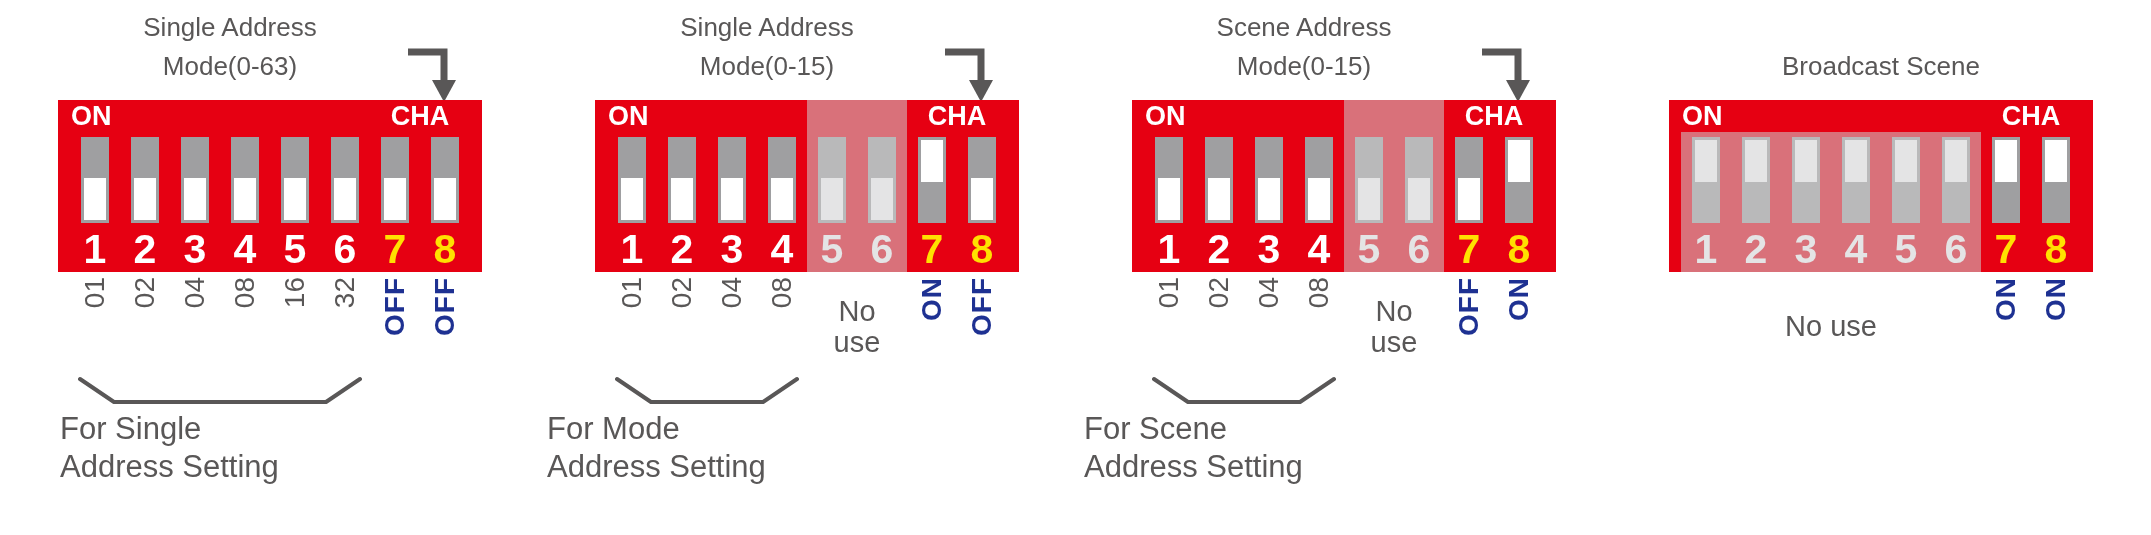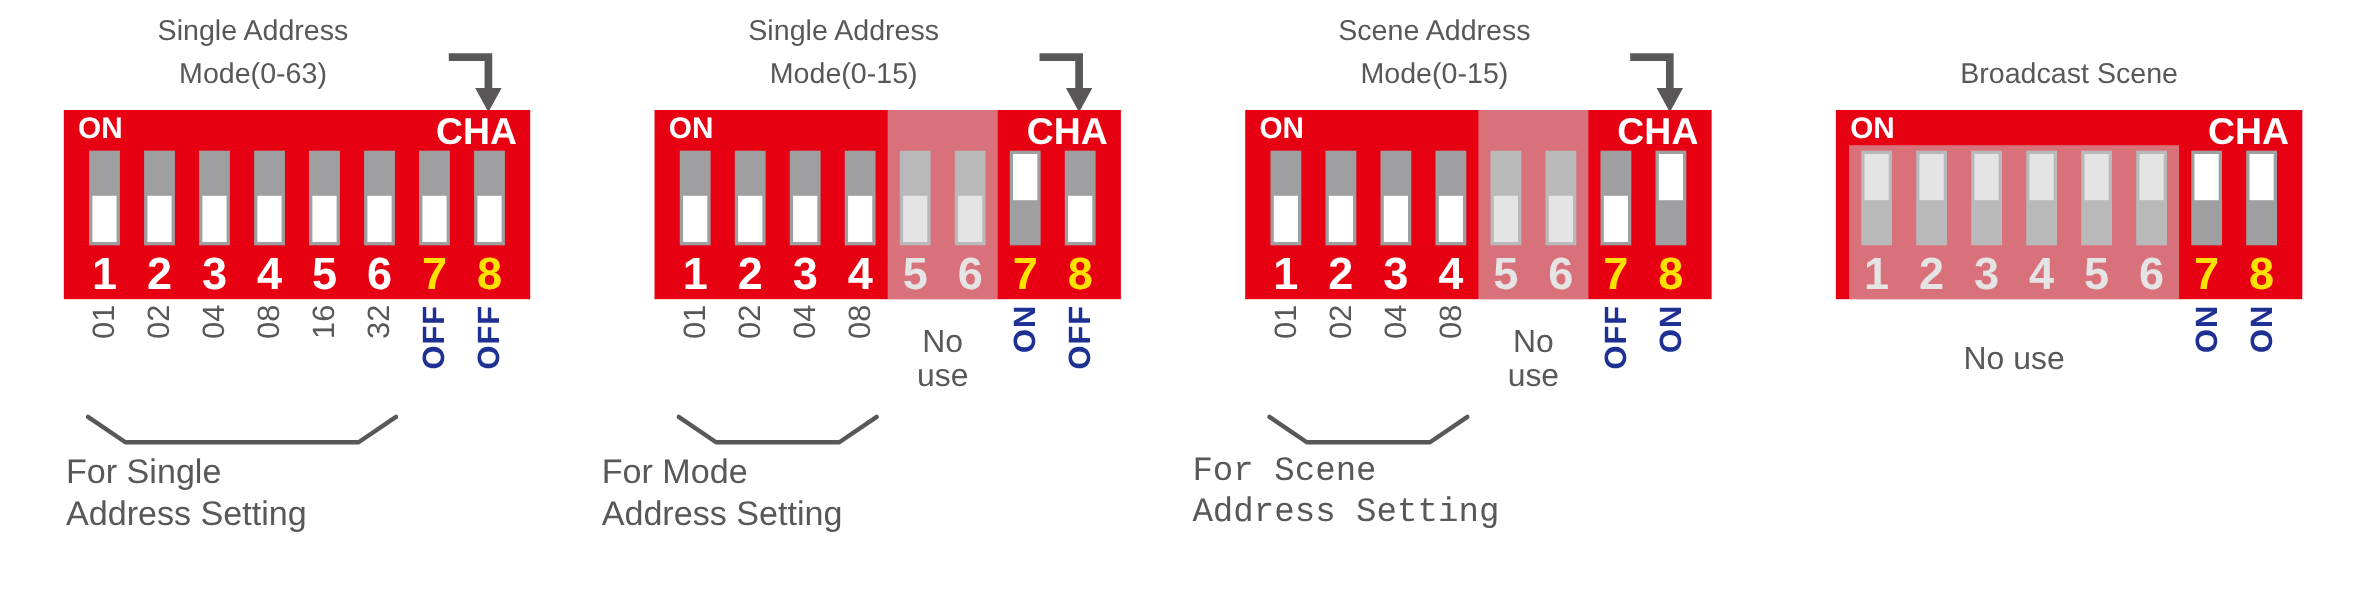--- a/index.html
+++ b/index.html
@@ -17,21 +17,21 @@
   .row{display:flex;justify-content:space-between;padding:8px 58px 0;}
   .panel{width:424px;flex:0 0 424px;position:relative;}
 
   .thead{position:relative;height:92px;color:var(--text-gray);}
   .thead .t{width:344px;min-height:39px;text-align:center;font-size:26px;line-height:39px;white-space:nowrap;}
   .panel.broadcast .thead .t{width:424px;}
   .arrow{position:absolute;left:348px;top:34px;}
 
   .dip{position:relative;width:424px;height:172px;background:var(--dip-red);}
   .onlbl{position:absolute;top:1px;left:13px;color:#fff;font-weight:bold;font-size:27px;z-index:3;}
-  .chalbl{position:absolute;top:1px;left:312px;width:100px;text-align:right;color:#fff;font-weight:bold;font-size:34px;z-index:3;}
+  .chalbl{position:absolute;top:1px;left:312px;width:100px;text-align:center;color:#fff;font-weight:bold;font-size:27px;z-index:3;}
   .swrow{position:absolute;top:34px;left:12px;display:flex;z-index:1;}
   .swcell{width:50px;height:92px;display:flex;justify-content:center;align-items:center;}
   .slot{position:relative;width:28px;height:86px;background:var(--slot-gray);}
   .knob{position:absolute;left:3px;width:22px;height:42px;background:var(--knob-white);}
   .slot.down .knob{bottom:3px;}
   .slot.up .knob{top:3px;}
   .numrow{position:absolute;top:126px;left:12px;display:flex;z-index:1;}
   .num{width:50px;text-align:center;font-size:41px;font-weight:bold;color:#fff;line-height:46px;}
   .num.ch{color:var(--channel-yellow);}
   .overlay{display:none;position:absolute;bottom:0;background:rgba(205,205,208,0.55);z-index:2;}
@@ -352,21 +352,21 @@
         <div class="vcell state" style="grid-column: 8 / 9;">
           <span>ON</span>
         </div>
       </div>
     <div class="bracketrow">
         <svg width="184" height="30" viewBox="0 0 184 30" style="left:20px">
           <polyline points="2,3 36,26 148,26 182,3" fill="none" stroke="#595757" stroke-width="4" stroke-linecap="round" stroke-linejoin="round"></polyline>
         </svg>
       </div>
     <div class="captionrow">
-      <div class="caption" style="left: -48px; font-family: Liberation Mono, monospace;">
+      <div class="caption" style="left: -48px;">
         <div>For Scene</div>
         <div>Address Setting</div>
       </div>
     </div>
   </section>
 
   <section class="panel broadcast">
     <div class="thead">
       <div class="t"></div>
       <div class="t">Broadcast Scene</div>

